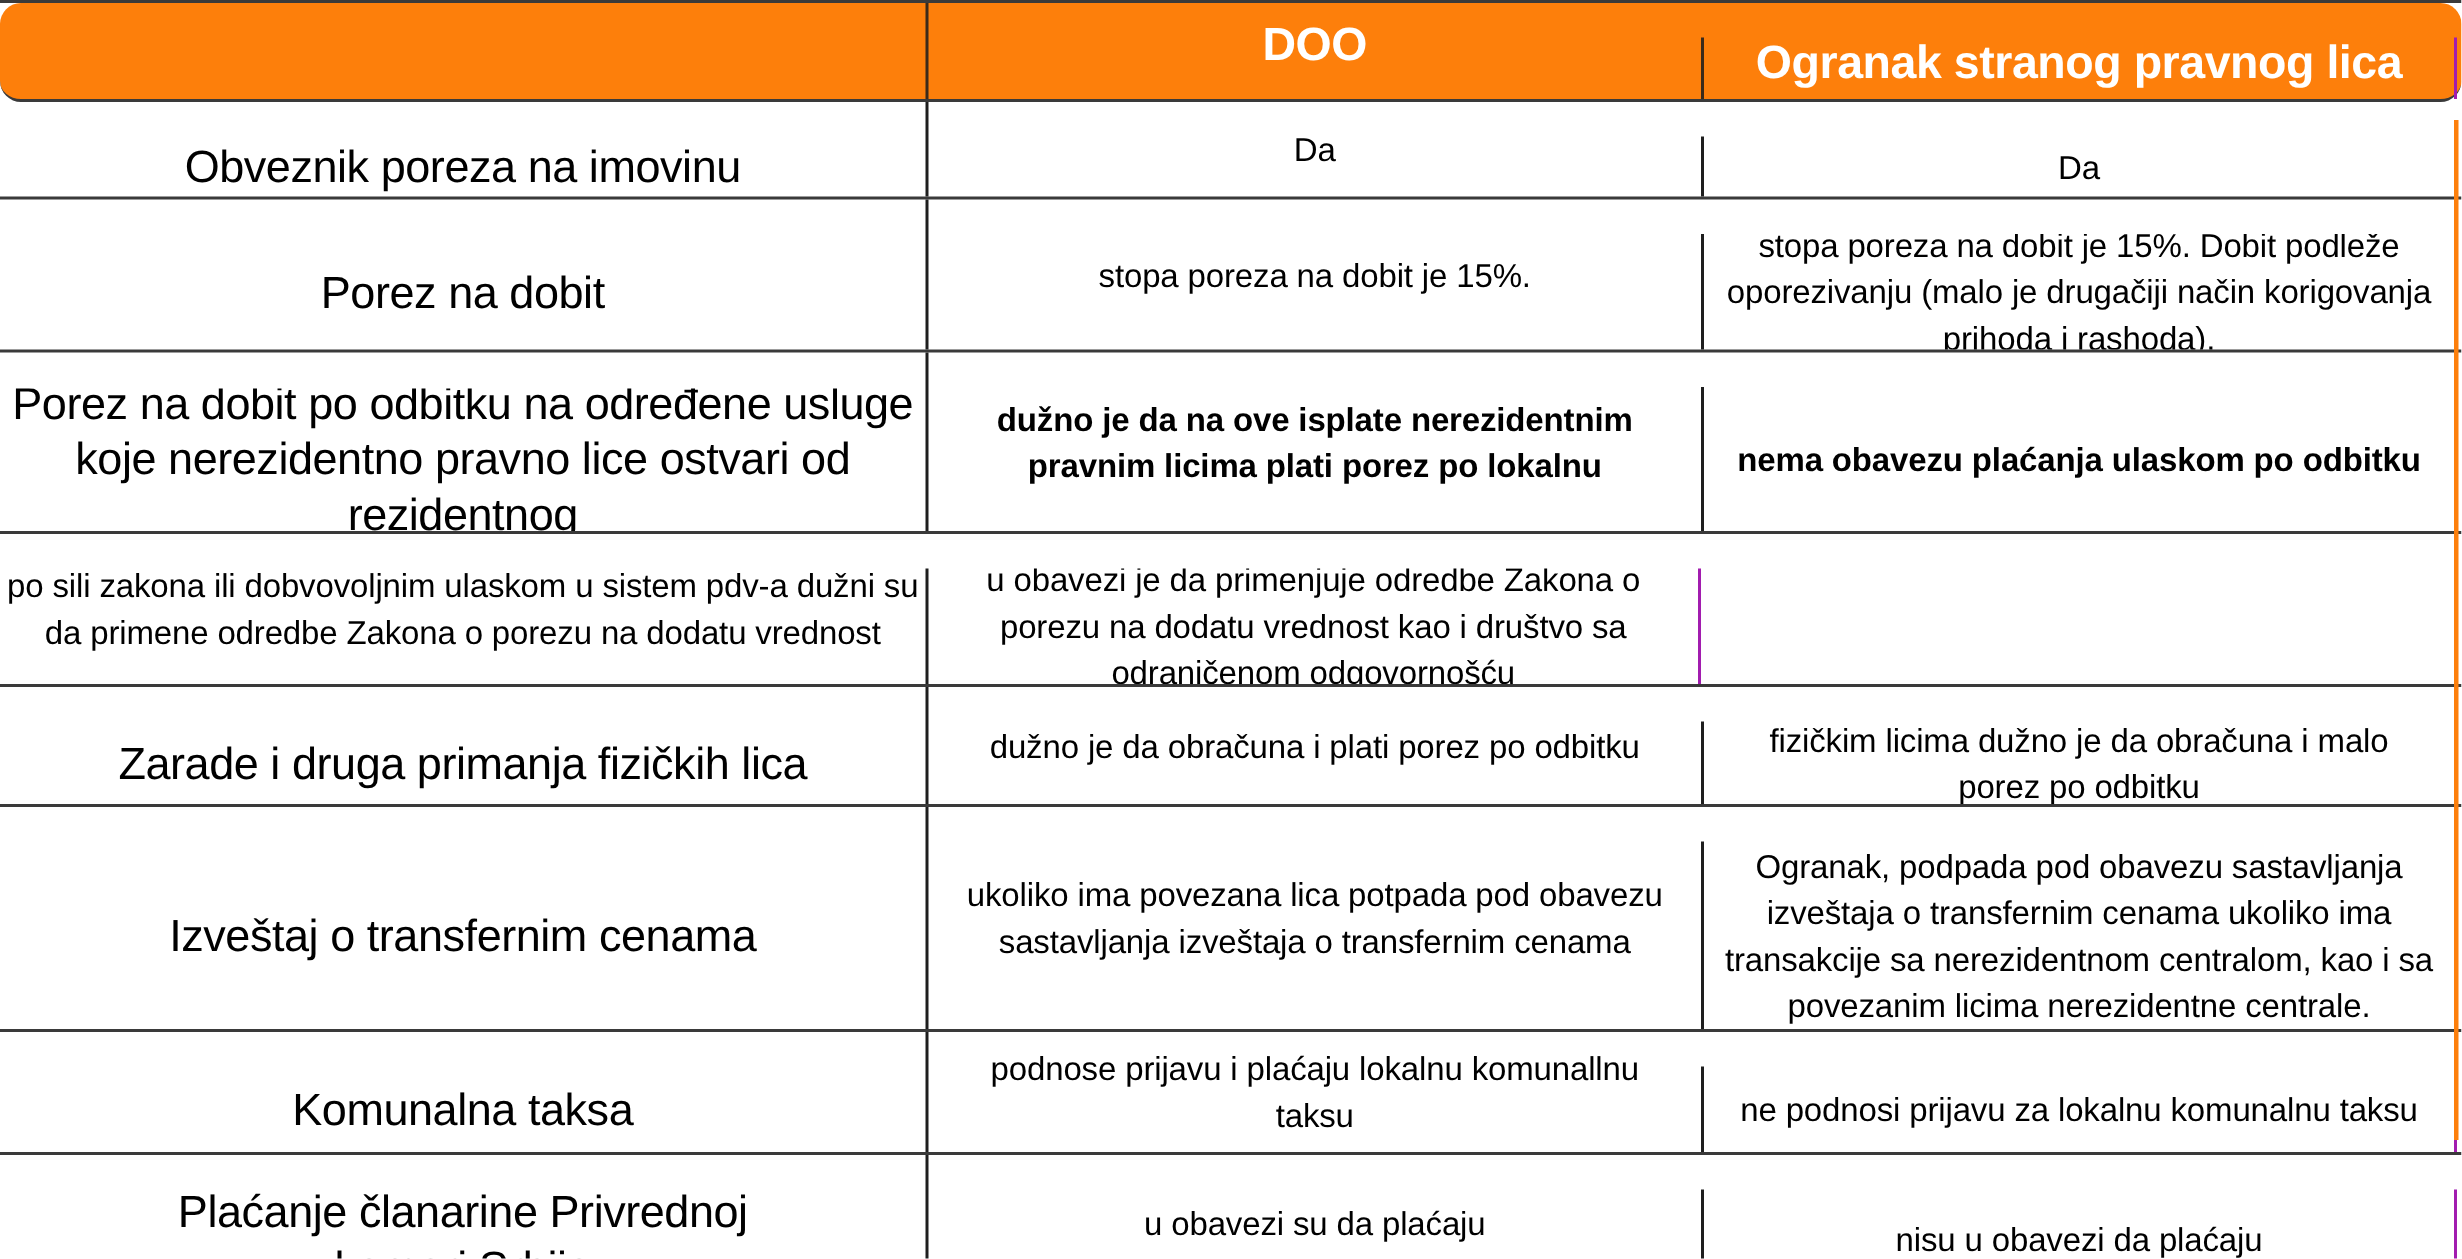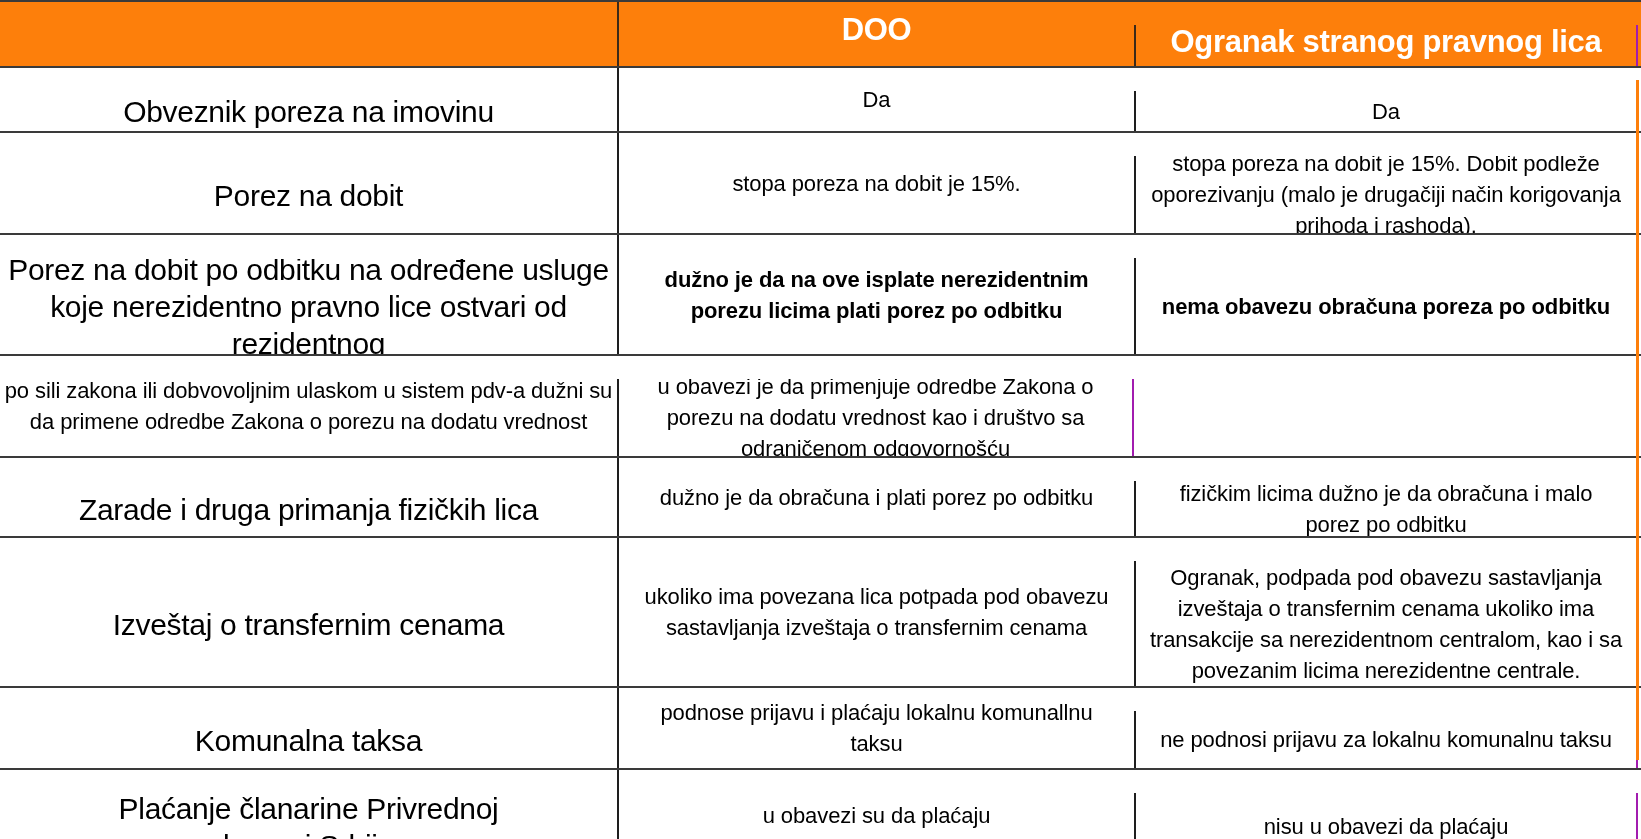--- a/index.html
+++ b/index.html
@@ -37,20 +37,21 @@
     .cell + .cell {
       border-left: 2px solid #1e1e1e;
     }
     .row .cell:last-child {
       border-right: 2px solid #a21caf;
       margin-top: 23px;
     }
     .header {
       background: #fd7f0b;
       height: 66px;
+      border-radius: 14px;
     }
     .header .cell {
       color: #ffffff;
       font-weight: bold;
       font-size: 31px;
       letter-spacing: -0.3px;
       padding-bottom: 8px;
     }
     .header .cell + .cell { border-left: 2px solid #3b2a1a; }
     .label {
@@ -93,22 +94,22 @@
   </div>
 
   <div class="row" style="height:102px">
     <div class="cell label">Porez na dobit</div>
     <div class="cell val">stopa poreza na dobit je 15%.</div>
     <div class="cell val" style="padding:0 14px">stopa poreza na dobit je 15%. Dobit podleže oporezivanju (malo je drugačiji način korigovanja prihoda i rashoda).</div>
   </div>
 
   <div class="row" style="height:121px">
     <div class="cell label">Porez na dobit po odbitku  na određene usluge koje nerezidentno pravno lice ostvari od rezidentnog</div>
-    <div class="cell val bold" style="padding:0 30px">dužno je da na ove isplate nerezidentnim porezu licima plati porez po odbitku</div>
-    <div class="cell val bold">nema obavezu obračuna poreza po odbitku</div>
+    <div class="cell val bold" style="padding:0 30px">dužno je da na ove isplate nerezidentnim pravnim licima plati porez po lokalnu</div>
+    <div class="cell val bold">nema obavezu plaćanja ulaskom po odbitku</div>
   </div>
 
   <div class="row" style="height:102px">
     <div class="cell val">po sili zakona ili dobvovoljnim ulaskom u sistem pdv-a dužni su da primene odredbe Zakona o porezu na dodatu vrednost</div>
     <div class="cell val" style="padding:0 8px">u obavezi je da primenjuje odredbe Zakona o porezu na dodatu vrednost kao i društvo sa odraničenom odgovornošću</div>
   </div>
 
   <div class="row" style="height:80px">
     <div class="cell label">Zarade i druga primanja fizičkih lica</div>
     <div class="cell val">dužno je da obračuna i plati porez po odbitku</div>

